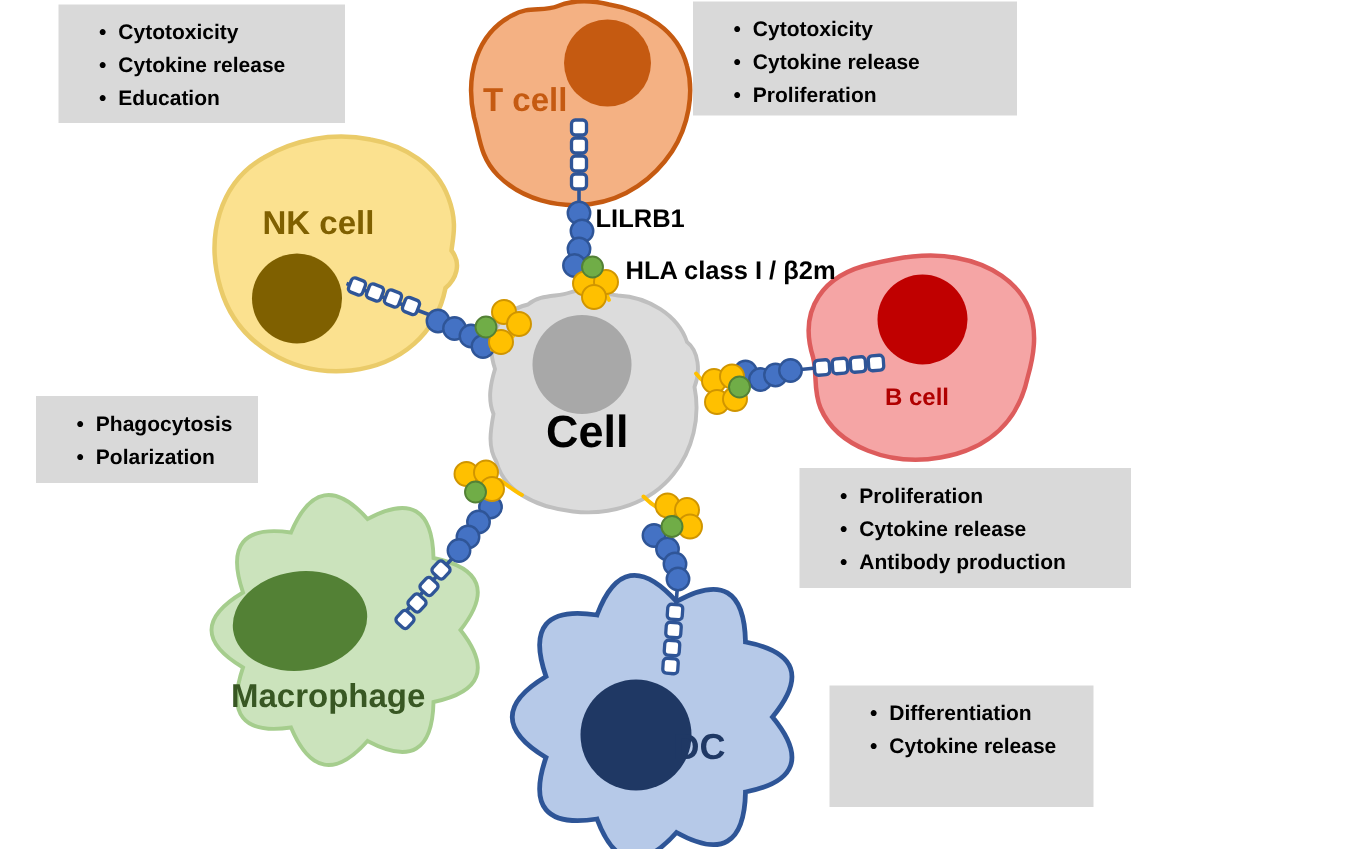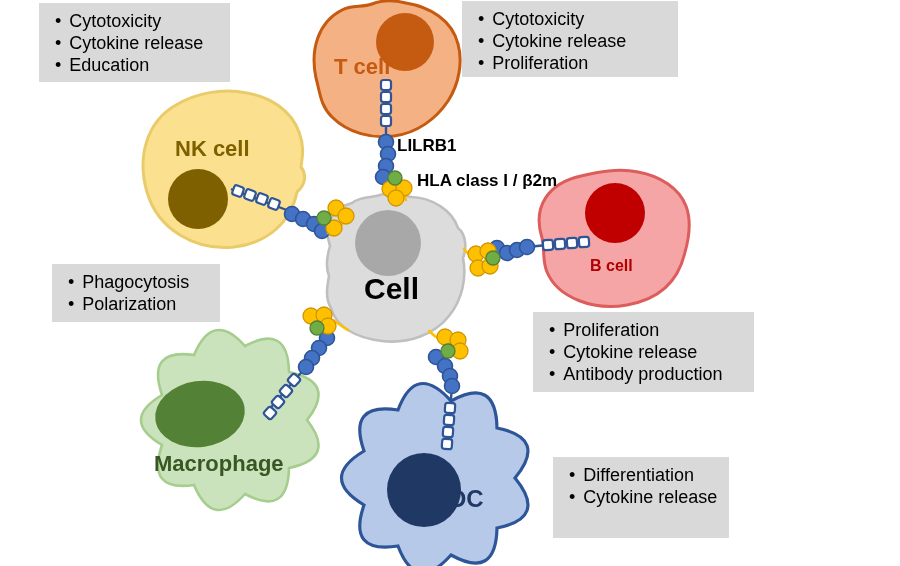--- a/index.html
+++ b/index.html
@@ -37,35 +37,35 @@
   .nucleus.dc{fill:var(--dc-nucleus);}
   
   .stem{stroke:var(--bead-stroke);stroke-width:2.4;fill:none;}
   .sq{fill:var(--square-fill);stroke:var(--square-stroke);stroke-width:2.2;}
   .bead{fill:var(--bead-fill);stroke:var(--bead-stroke);stroke-width:1.6;}
   .stalk{stroke:var(--hla-yellow);stroke-width:2.6;fill:none;stroke-linecap:round;}
   .hla-y{fill:var(--hla-yellow);stroke:var(--hla-yellow-stroke);stroke-width:1.3;}
   .hla-g{fill:var(--hla-green);stroke:var(--hla-green-stroke);stroke-width:1.3;}
   
   .lbl{position:absolute;font-weight:bold;white-space:nowrap;line-height:1;}
-  .lbl.t{left:322px;top:56px;font-size:22px;color:var(--t-label);margin-left:12px;}
+  .lbl.t{left:322px;top:56px;font-size:22px;color:var(--t-label);}
   .lbl.nk{left:175px;top:138px;font-size:22px;color:var(--nk-label);}
   .lbl.b{left:590px;top:258px;font-size:16px;color:var(--b-label);}
   .lbl.mac{left:154px;top:453px;font-size:22px;color:var(--mac-label);}
   .lbl.dc{left:449px;top:487px;font-size:24px;color:var(--dc-label);}
   .lbl.cell{left:364px;top:274px;font-size:30px;color:var(--cell-label);}
   .lbl.lilrb1{left:397px;top:137px;font-size:17px;color:#000;}
   .lbl.hla{left:417px;top:172px;font-size:17px;color:#000;}
   
   .fbox{position:absolute;background:var(--box-bg);color:var(--box-text);
-        font-weight:normal;font-size:18px;line-height:22px;padding:7px 10px 7px 16px;
+        font-weight:bold;font-size:14px;line-height:22px;padding:7px 10px 7px 27px;
         box-sizing:border-box;}
   .fbox.nk{left:39px;top:3px;width:191px;height:79px;}
   .fbox.t{left:462px;top:1px;width:216px;height:76px;}
-  .fbox.mac{left:52px;top:264px;width:168px;height:58px;}
+  .fbox.mac{left:24px;top:264px;width:148px;height:58px;}
   .fbox.b{left:533px;top:312px;width:221px;height:80px;}
   .fbox.dc{left:553px;top:457px;width:176px;height:81px;}
   .fline{white-space:nowrap;}
   .fline::before{content:"•";margin-right:8px;}
 </style>
 </head>
 <body>
 
 <div class="stage">
 

